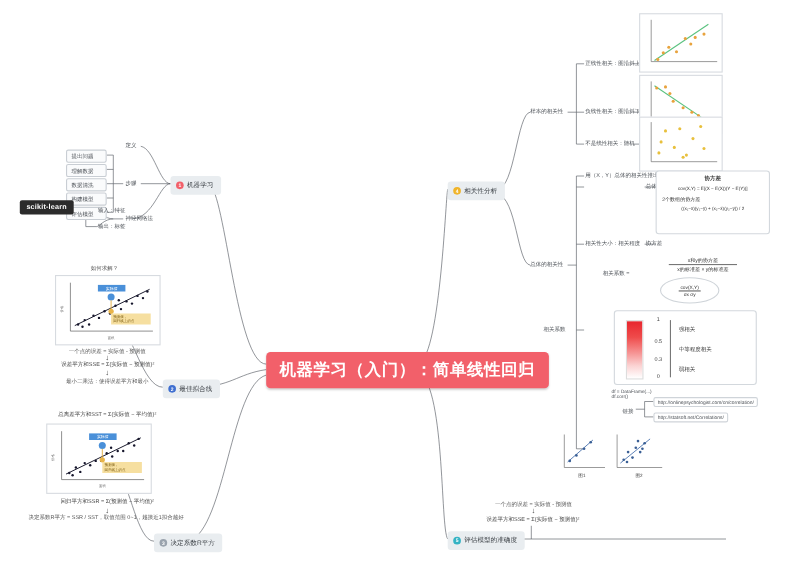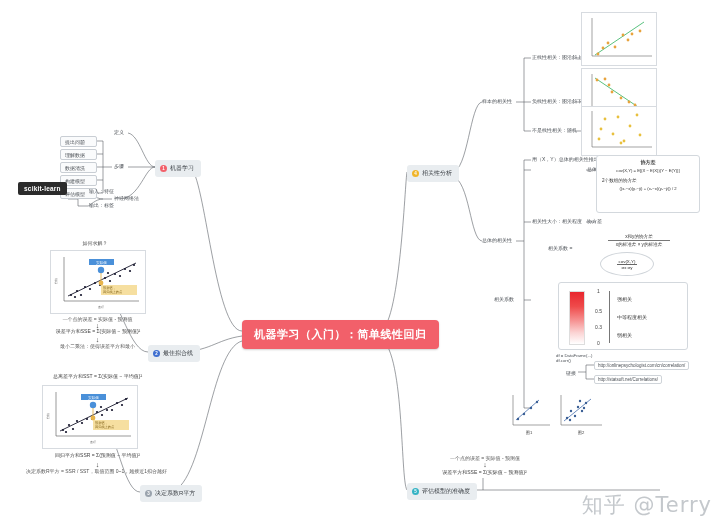--- a/index.html
+++ b/index.html
@@ -13,21 +13,21 @@
   }
   #canvas{position:absolute;left:0;top:0;width:720px;height:525px;}
   svg.lines{position:absolute;left:0;top:0;width:720px;height:525px;pointer-events:none;}
 
   .node{position:absolute;box-sizing:border-box;white-space:nowrap;}
 
   
   .root{
     background:#f2606a;color:#fff;
     border-radius:4px;
-    font-size:11px;font-weight:bold;
+    font-size:15px;font-weight:bold;
     padding:7px 12px;
     letter-spacing:.5px;
     box-shadow:0 1px 2px rgba(0,0,0,.18);
   }
 
   
   .topic{
     background:#e9edf0;
     border-radius:3px;
     font-size:6px;
@@ -436,15 +436,14 @@
   </div>
 
   <div class="node topic" style="left:407px;top:483px;">
     <span class="badge b-cyan">5</span>
     <span>评估模型的准确度</span>
   </div>
   <div class="cap" style="position:absolute;left:415px;top:455px;width:140px;">一个点的误差 = 实际值 - 预测值</div>
   <div class="arrow-d" style="position:absolute;left:415px;top:461px;width:140px;">↓</div>
   <div class="formula" style="position:absolute;left:412px;top:469px;width:145px;">误差平方和SSE = Σ(实际值 − 预测值)²</div>
 
-  <div class="watermark">知乎 @Terry</div>
 
 </div>
 
 </body></html>

